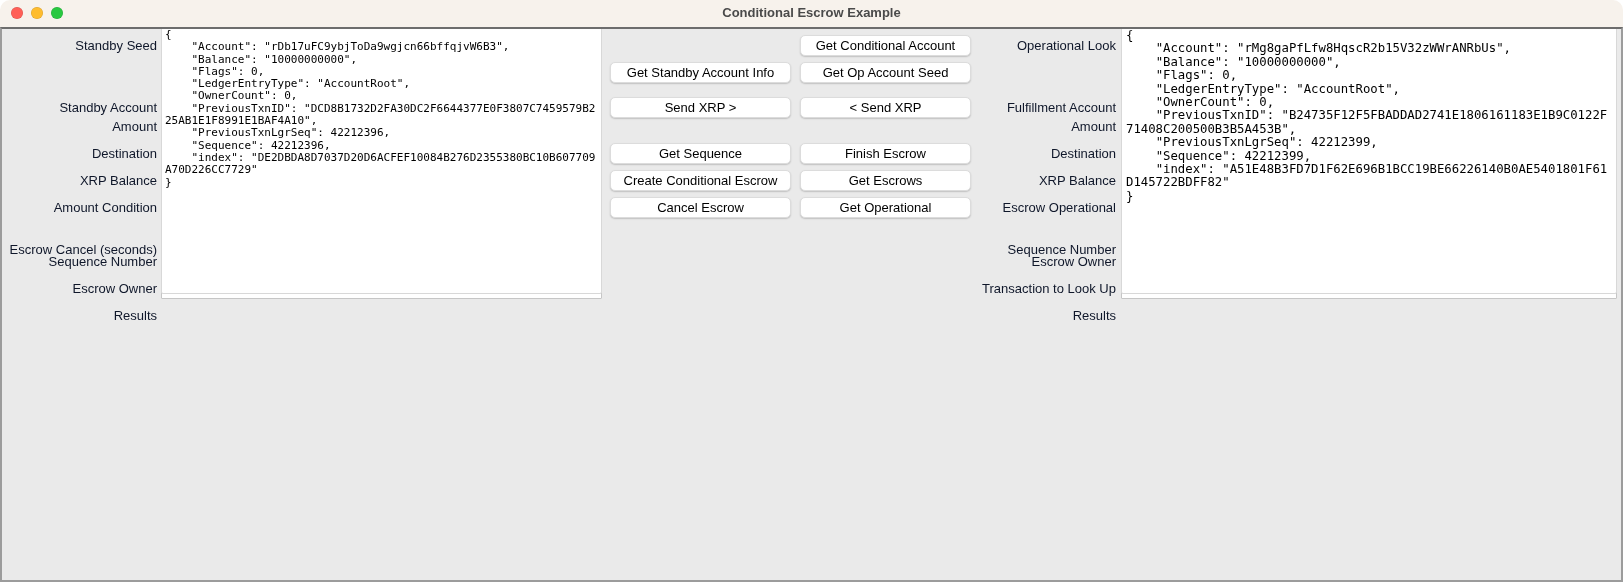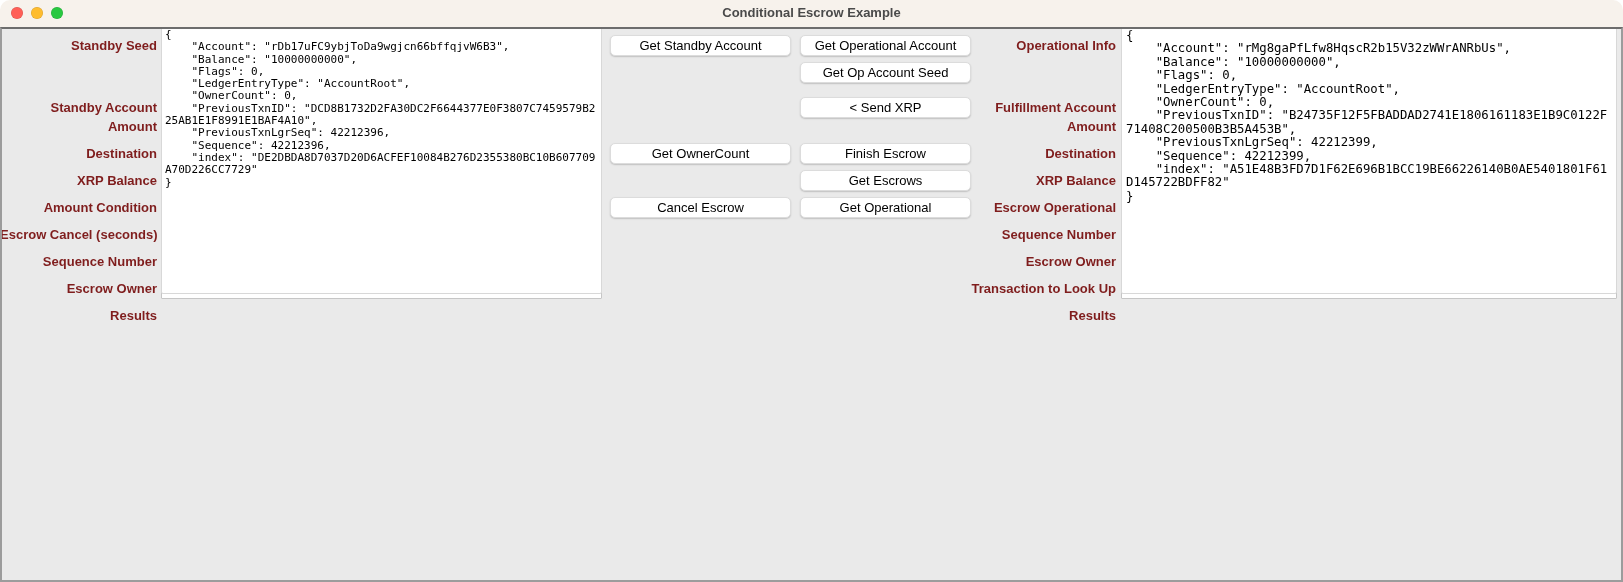--- a/index.html
+++ b/index.html
@@ -17,24 +17,24 @@
   .tl { width:12px; height:12px; border-radius:50%; display:inline-block;
     box-shadow:inset 0 0 0 0.5px rgba(0,0,0,0.15); }
 
   
   .content { position:absolute; top:27px; left:0; right:0; bottom:0; background:#eaeaea; }
   .frame { position:absolute; inset:0; border:2px solid #9c9c9c; border-top-color:#6d6d6d;
     box-sizing:border-box; pointer-events:none; }
 
   
   .r1{top:8px}.r2{top:35px}.r3{top:70px}.r4{top:89px}.r5{top:116px}
-  .r6{top:143px}.r7{top:170px}.r8{top:197px}.r9{top:224px}.r10{top:251px}.r11{top:278px}
+  .r6{top:143px}.r7{top:170px}.r8{top:212px}.r9{top:224px}.r10{top:251px}.r11{top:278px}
 
   .field-label { position:absolute; left:0; width:157px; text-align:right;
-    font-size:13px; color:#7f1d1d; height:21px; line-height:21px; white-space:nowrap;font-weight:bold; }
+    font-size:13px; color:#0f172a; height:21px; line-height:21px; white-space:nowrap; }
   .lbl-r { left:958px; width:158px; }
 
   .inp { position:absolute; height:21px; box-sizing:border-box; background:#fff;
     border:1px solid #c6c6c6; border-radius:1px; font-size:13px; color:#000;
     padding:0 4px; font-family:"Liberation Sans", sans-serif; outline:none; }
   .inp-l { left:161px; width:441px; }
   .inp-r { left:1121px; width:496px; }
 
   .btn { position:absolute; height:21px; box-sizing:border-box; background:#fff;
     border:1px solid #dcdcdc; border-radius:5px; font-size:13px; color:#000;
@@ -101,36 +101,38 @@
     "LedgerEntryType": "AccountRoot",
     "OwnerCount": 0,
     "PreviousTxnID": "DCD8B1732D2FA30DC2F6644377E0F3807C7459579B2
 25AB1E1F8991E1BAF4A10",
     "PreviousTxnLgrSeq": 42212396,
     "Sequence": 42212396,
     "index": "DE2DBDA8D7037D20D6ACFEF10084B276D2355380BC10B607709
 A70D226CC7729"
 }</textarea>
 
-    <button class="btn btn-c1 r1">Get Standby Account</button>
-    <button class="btn btn-c2 r1">Get Operational Account</button>
+    <button class="btn btn-c2 r1">Get Conditional Account</button>
 
+    <button class="btn btn-c1 r2">Get Standby Account Info</button>
     <button class="btn btn-c2 r2">Get Op Account Seed</button>
 
+    <button class="btn btn-c1 r3">Send XRP &gt;</button>
     <button class="btn btn-c2 r3">&lt; Send XRP</button>
 
-    <button class="btn btn-c1 r5">Get OwnerCount</button>
+    <button class="btn btn-c1 r5">Get Sequence</button>
     <button class="btn btn-c2 r5">Finish Escrow</button>
 
+    <button class="btn btn-c1 r6">Create Conditional Escrow</button>
     <button class="btn btn-c2 r6">Get Escrows</button>
 
     <button class="btn btn-c1 r7">Cancel Escrow</button>
     <button class="btn btn-c2 r7">Get Operational</button>
 
-    <div class="field-label lbl-r r1">Operational Info</div>
+    <div class="field-label lbl-r r1">Operational Look</div>
     <input class="inp inp-r r1" type="text" value="sEd74rjV18ceUSGPNksWiXDNAFCsugi" style="">
 
     <div class="field-label lbl-r r3">Fulfillment Account</div>
     <input class="inp inp-r r3" type="text" value="rMg8gaPfLfw8HqscR2b15V32zWWrANRbUs" style="">
 
     <div class="field-label lbl-r r4">Amount</div>
     <input class="inp inp-r r4" type="text" value="" style="">
 
     <div class="field-label lbl-r r5">Destination</div>
     <input class="inp inp-r r5" type="text" value="" style="">

